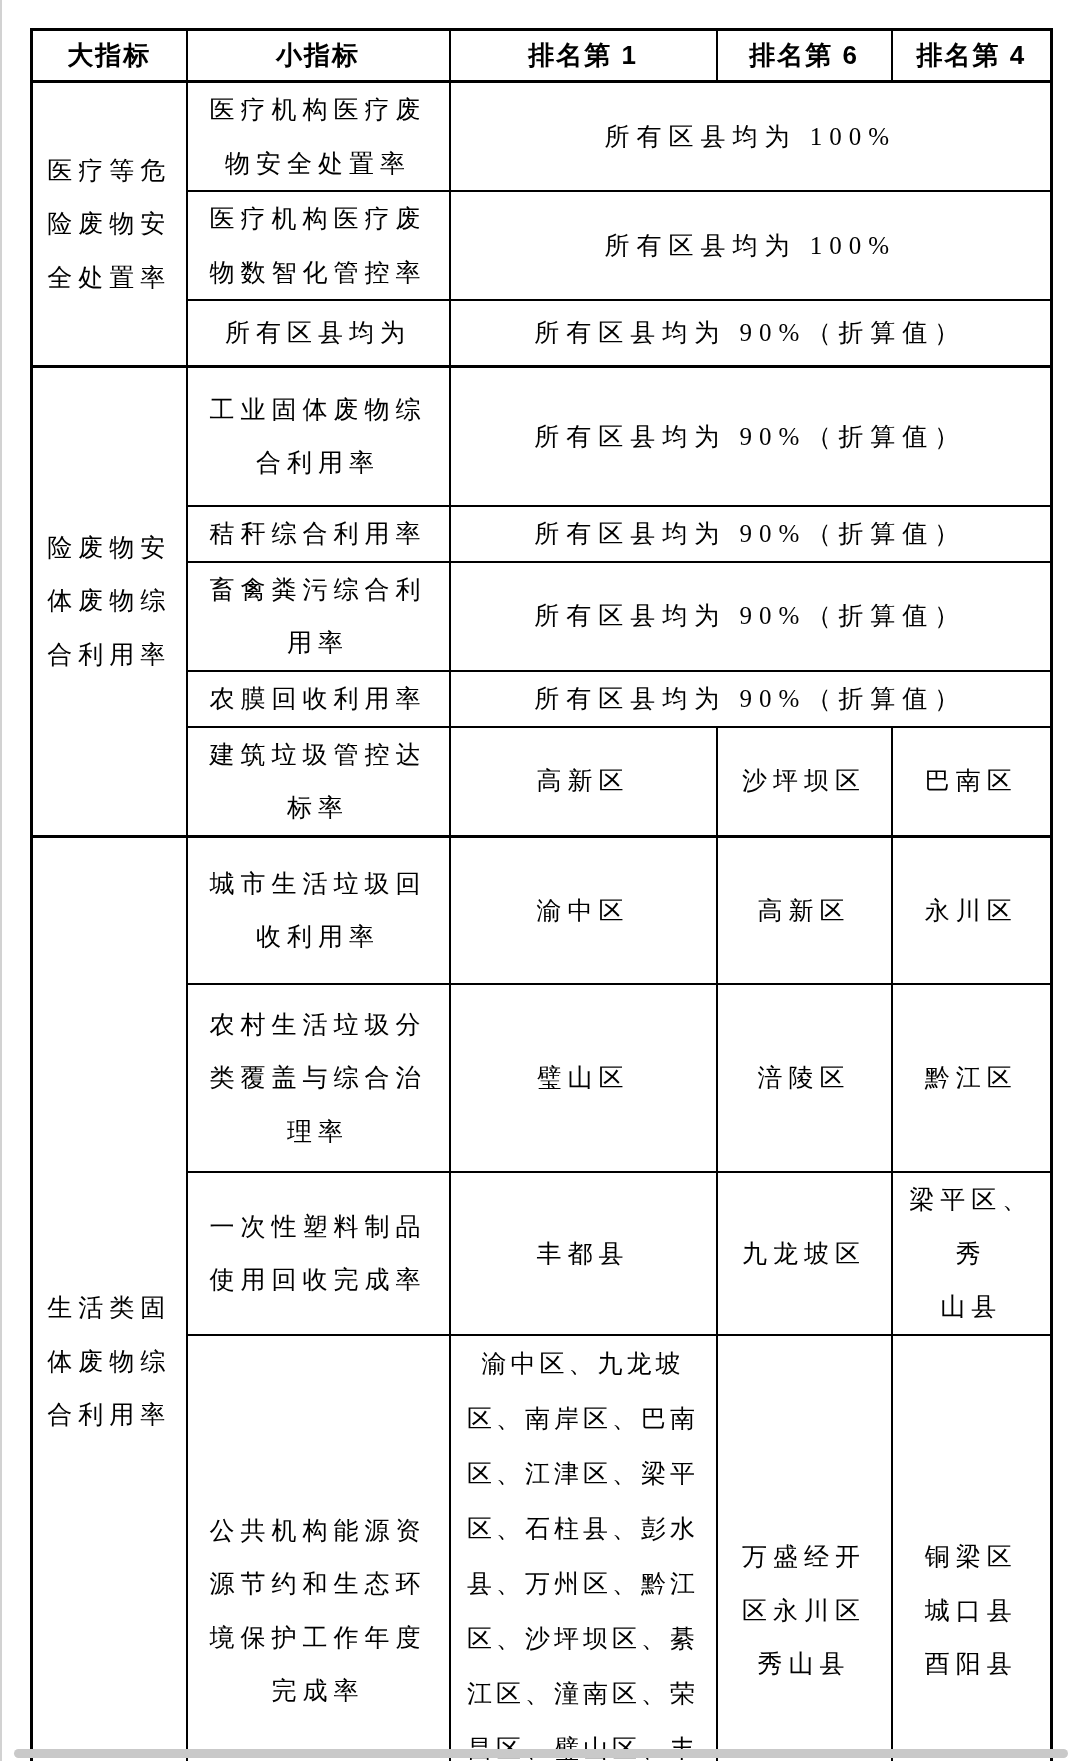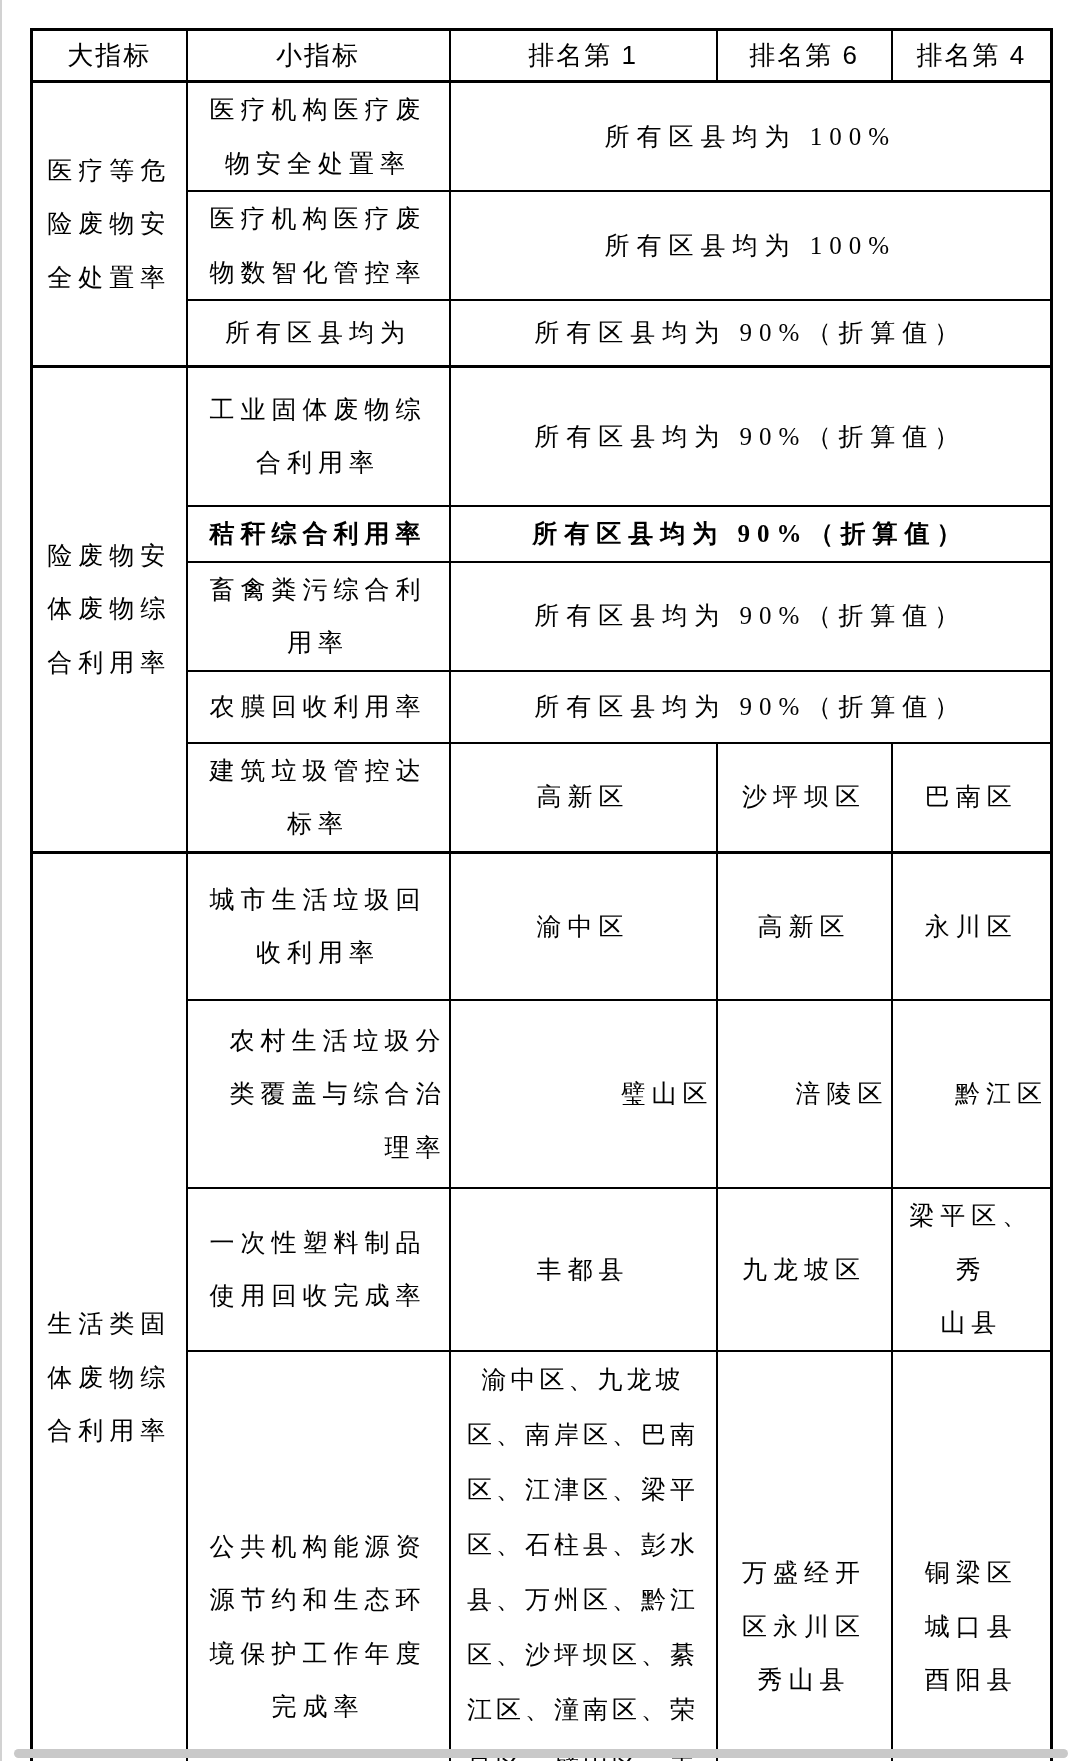--- a/index.html
+++ b/index.html
@@ -27,40 +27,40 @@
   .tbl col.c5{width:160px;}
   .tbl th,.tbl td{
     border:2px solid #000;
     text-align:center;
     vertical-align:middle;
     padding:0 2px;
     box-sizing:border-box;
   }
   .tbl thead th{
     font-family:"Liberation Sans","DejaVu Sans",sans-serif;
-    font-weight:400;
+    font-weight:700;
     font-size:26px;
     letter-spacing:2px;
     height:52px;
     border-bottom:3px solid #000;
   }
   .tbl td{
     font-size:25px;
     line-height:2.14;
     letter-spacing:6px;
     margin-left:17px;
   }
   .pre{white-space:pre-line;}
   td.val{letter-spacing:7px;}
   td.list{line-height:2.2;letter-spacing:4px;padding:0 4px;}
   tr.gs > td{border-top:3px solid #000;}
   tr.r1>*{height:108px;} tr.r2>*{height:108px;} tr.r3>*{height:66px;}
-  tr.r4>*{height:140px;} tr.r5>*{height:51px;font-weight:bold;}  tr.r6>*{height:102px;}
-  tr.r7>*{height:72px;}  tr.r8>*{height:105px;} tr.r9>*{height:148px;}
-  tr.r10>*{height:188px;text-align:right;}tr.r11>*{height:109px;}tr.r12>*{height:545px;}
+  tr.r4>*{height:140px;} tr.r5>*{height:51px;}  tr.r6>*{height:102px;}
+  tr.r7>*{height:56px;}  tr.r8>*{height:105px;} tr.r9>*{height:148px;}
+  tr.r10>*{height:188px;}tr.r11>*{height:109px;}tr.r12>*{height:545px;}
   .hscrollbar{
     position:absolute;
     left:12px;right:12px;bottom:3px;
     height:9px;border-radius:5px;
     background:#c9c9c9;
   }
 </style>
 </head>
 <body>
 

